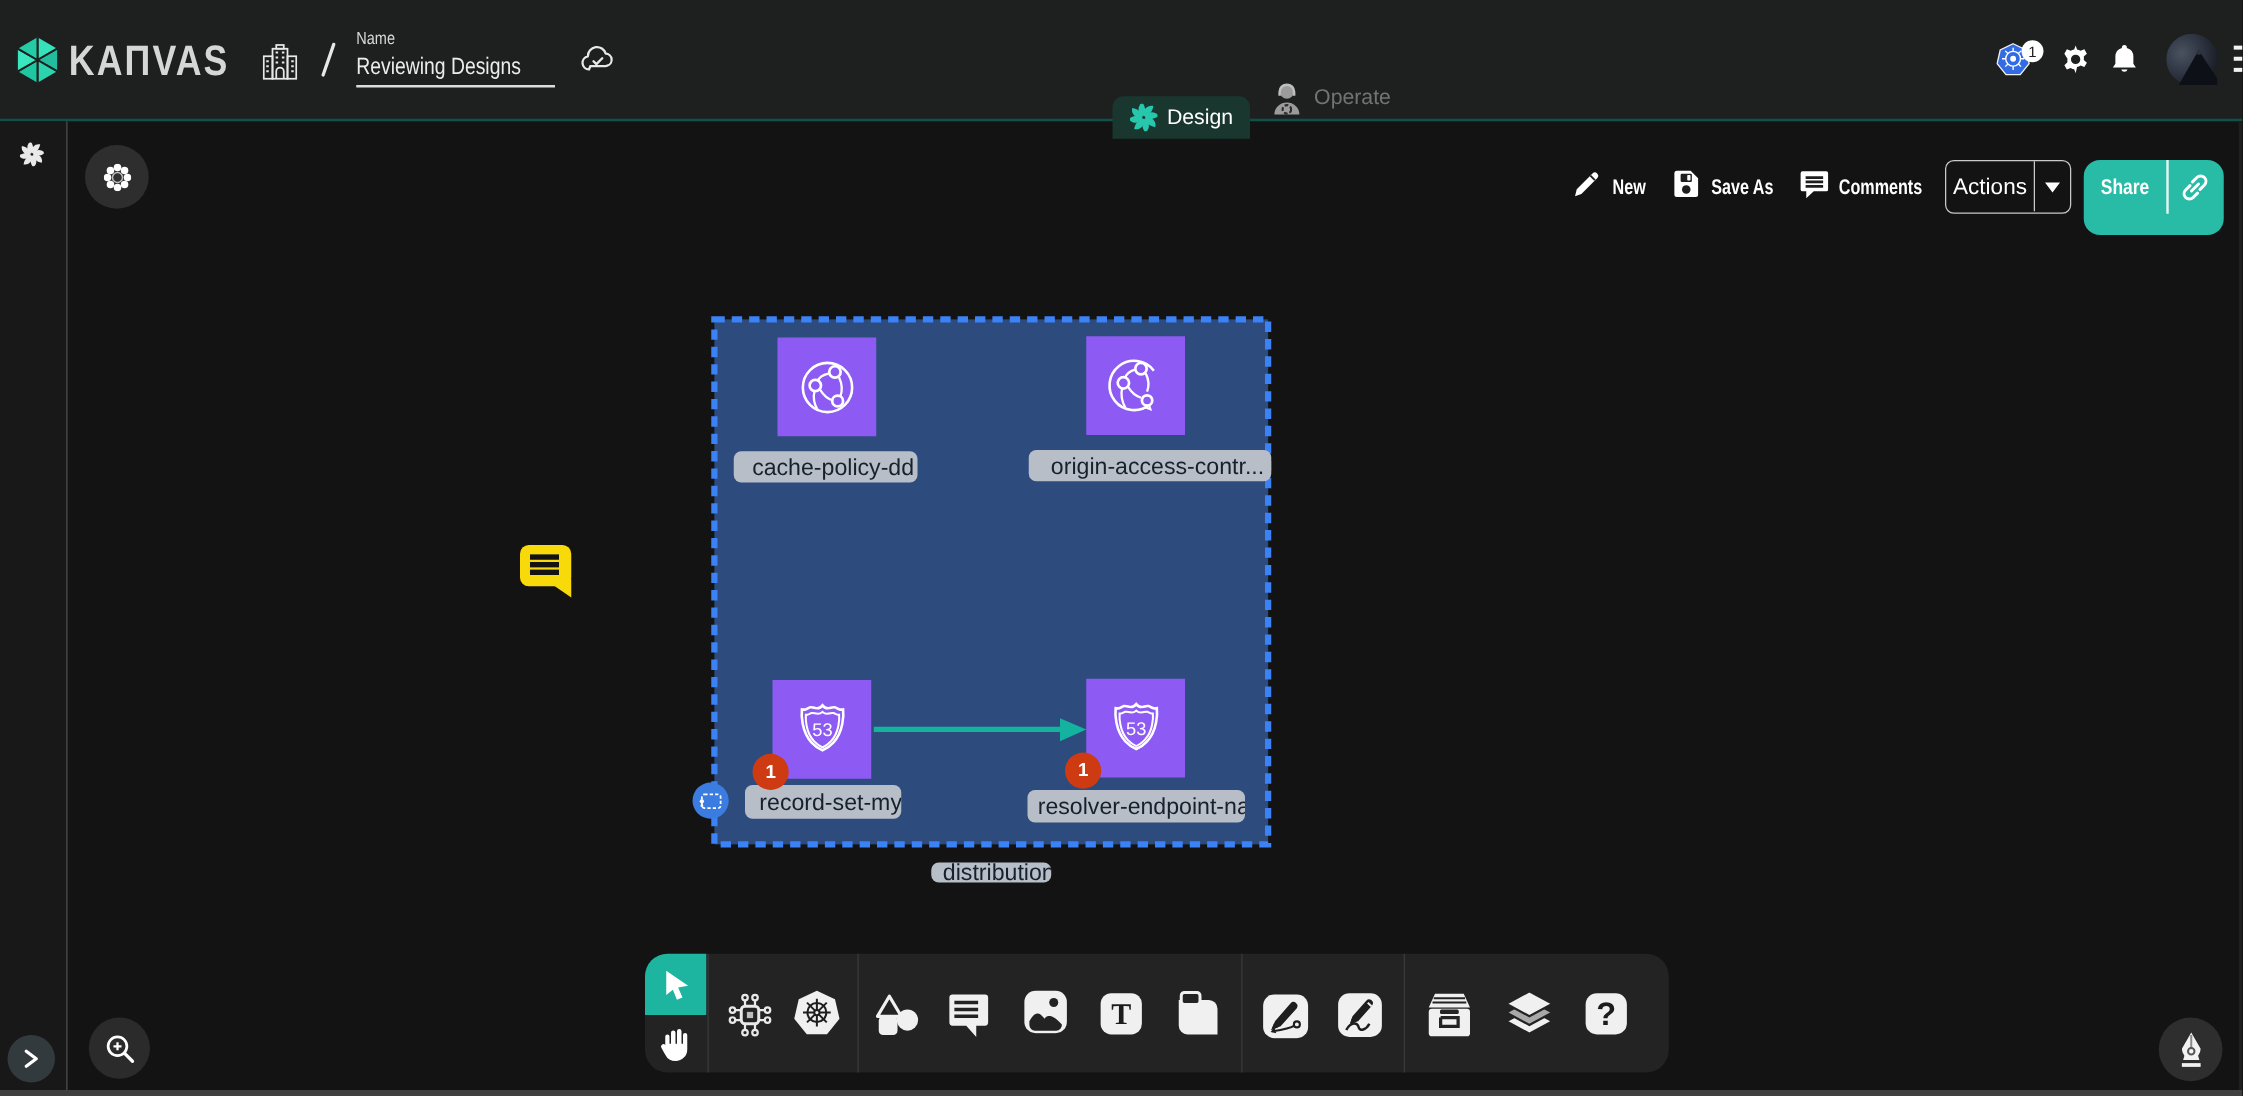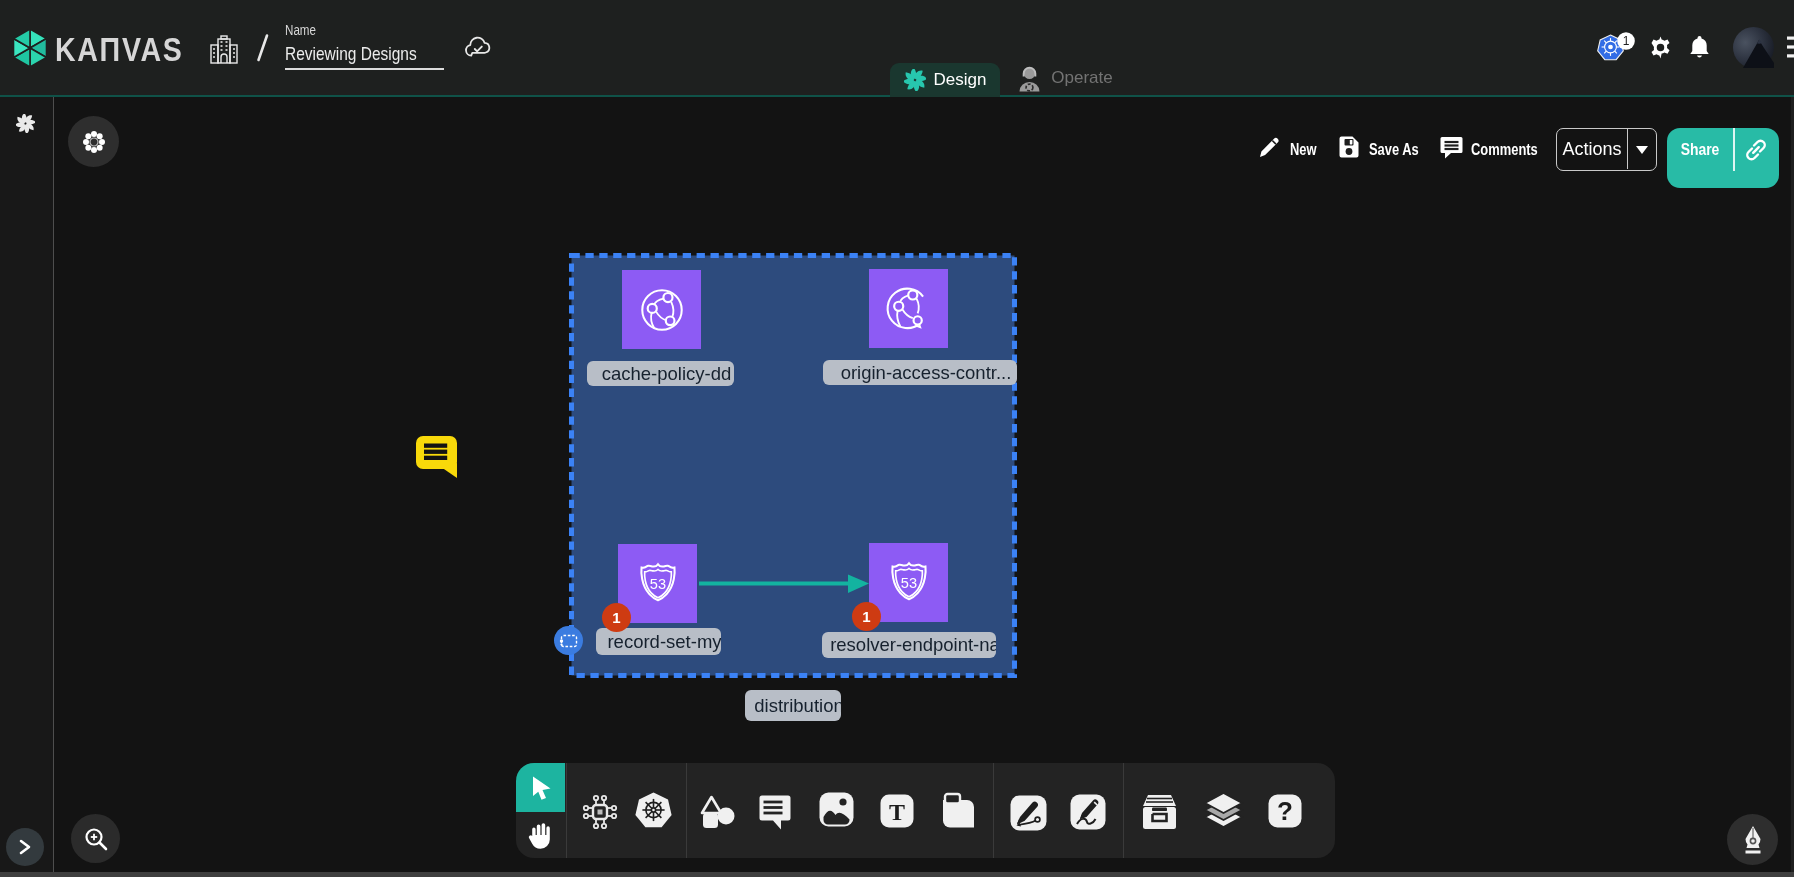--- a/index.html
+++ b/index.html
@@ -7,21 +7,21 @@
 body{position:relative;background:#131313;font-family:"Liberation Sans",sans-serif;}
 .abs{position:absolute}
 
 #header{position:absolute;left:0;top:0;width:1794px;height:97px;background:#1e201f;}
 #hdrline{position:absolute;left:0;top:95px;width:1794px;height:2px;background:#0f5248;}
 #logotext{position:absolute;left:55px;top:30px;font-size:34px;font-weight:bold;color:#d6d6d6;letter-spacing:2px;transform:scaleX(0.84);transform-origin:0 50%;}
 #namelbl{position:absolute;left:285px;top:22px;font-size:14px;color:#d8d8d8;transform:scaleX(0.83);transform-origin:0 50%;}
 #nameval{position:absolute;left:285px;top:43px;font-size:19px;color:#ececec;transform:scaleX(0.815);transform-origin:0 50%;}
 #nameline{position:absolute;left:285px;top:68px;width:159px;height:2px;background:#dcdcdc;}
 
-#tabDesign{position:absolute;left:890px;top:63px;width:110px;height:34px;background:#1a372f;border-radius:9px 9px 0 0;display:flex;align-items:center;justify-content:center;gap:8px;color:#fff;font-size:17px;}
+#tabDesign{position:absolute;left:890px;top:77px;width:110px;height:34px;background:#1a372f;border-radius:9px 9px 0 0;display:flex;align-items:center;justify-content:center;gap:8px;color:#fff;font-size:17px;}
 #tabOperate{position:absolute;left:1000px;top:61px;width:130px;height:34px;display:flex;align-items:center;justify-content:center;gap:9px;color:#737373;font-size:17px;}
 
 #sidebar{position:absolute;left:0;top:97px;width:54px;height:780px;background:#181818;border-right:1px solid #4e4e4e;}
 
 .circbtn{position:absolute;border-radius:50%;background:#2e2e2e;display:flex;align-items:center;justify-content:center;}
 
 .actlbl{position:absolute;color:#fff;font-size:17px;font-weight:bold;transform:scaleX(0.76);transform-origin:0 50%;}
 #actions{position:absolute;left:1556px;top:128px;width:101px;height:43px;border:1.5px solid #c9c9c9;border-radius:7px;}
 #actions .divv{position:absolute;left:70px;top:0;width:1px;height:40px;background:#c9c9c9;}
 #actions .txt{position:absolute;left:0;top:0;width:70px;height:40px;display:flex;align-items:center;justify-content:center;color:#fff;font-size:18px;}
@@ -309,21 +309,21 @@
 <g fill="#131313">
 <rect x="10" y="9.5" width="23.2" height="4.3"></rect>
 <rect x="10" y="15.6" width="23.2" height="4.3"></rect>
 <rect x="10" y="21.7" width="23.2" height="4.3"></rect>
 </g>
 </svg>
 <div class="nlabel" style="left:587px;top:361px;width:147px;height:25px;">cache-policy-dd</div>
 <div class="nlabel" style="left:823px;top:360px;width:194px;height:25px;">origin-access-contr...</div>
 <div class="nlabel" style="left:596px;top:628px;width:125px;height:27px;">record-set-my</div>
 <div class="nlabel" style="left:822px;top:632px;width:174px;height:26px;">resolver-endpoint-na</div>
-<div class="nlabel" style="left:745px;top:690px;width:96px;height:31px;">distribution</div>
+<div class="nlabel" style="left:745px;top:690px;width:96px;height:16px;">distribution</div>
 <div class="badge" style="left:602px;top:603px;">1</div>
 <div class="badge" style="left:852px;top:602px;">1</div>
 
 <svg class="abs" style="left:695px;top:570px" width="180" height="28" viewBox="0 0 180 28">
 <line x1="4" y1="13.5" x2="157" y2="13.5" stroke="#13b3a0" stroke-width="4.2"></line>
 <polygon points="153,4.5 174,13.5 153,23" fill="#13b3a0"></polygon>
 </svg>
 
 <div id="toolbar">
 <div id="tealcell">

